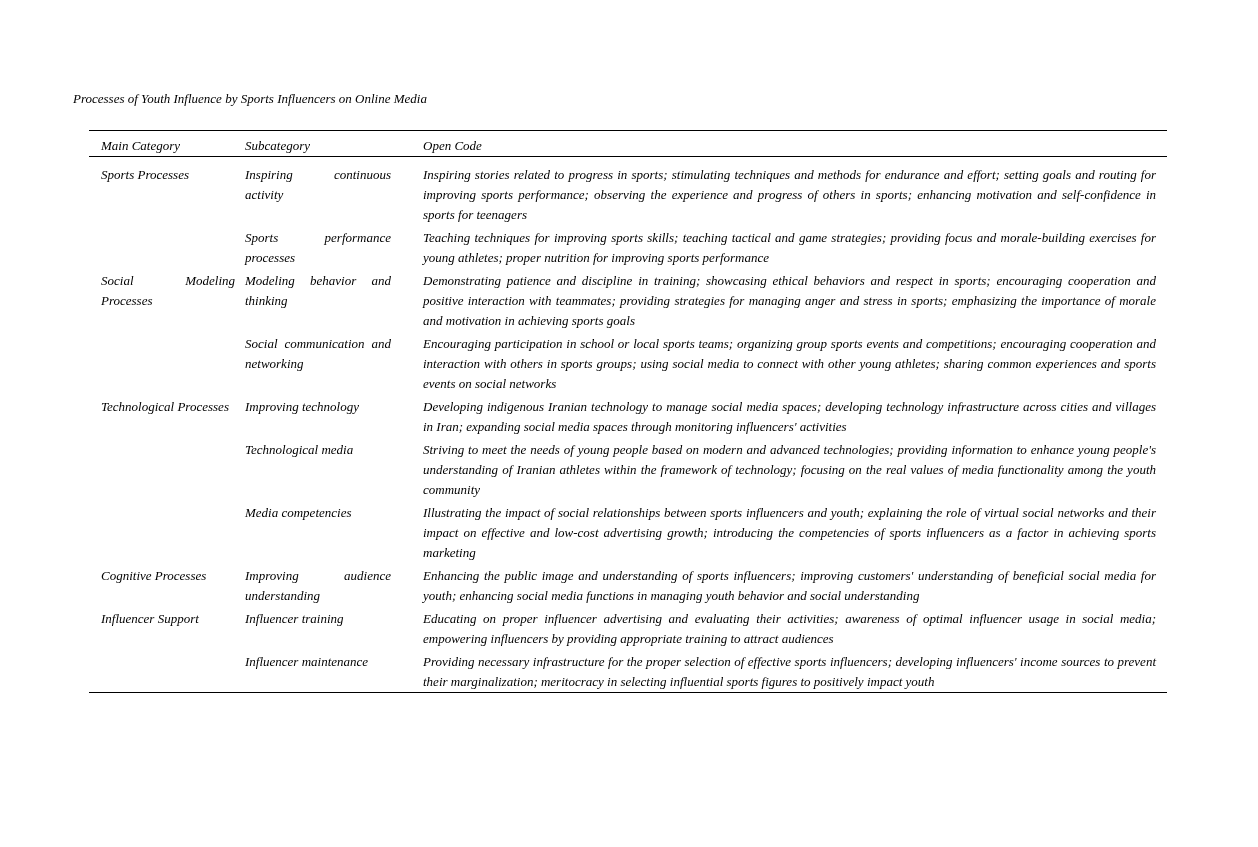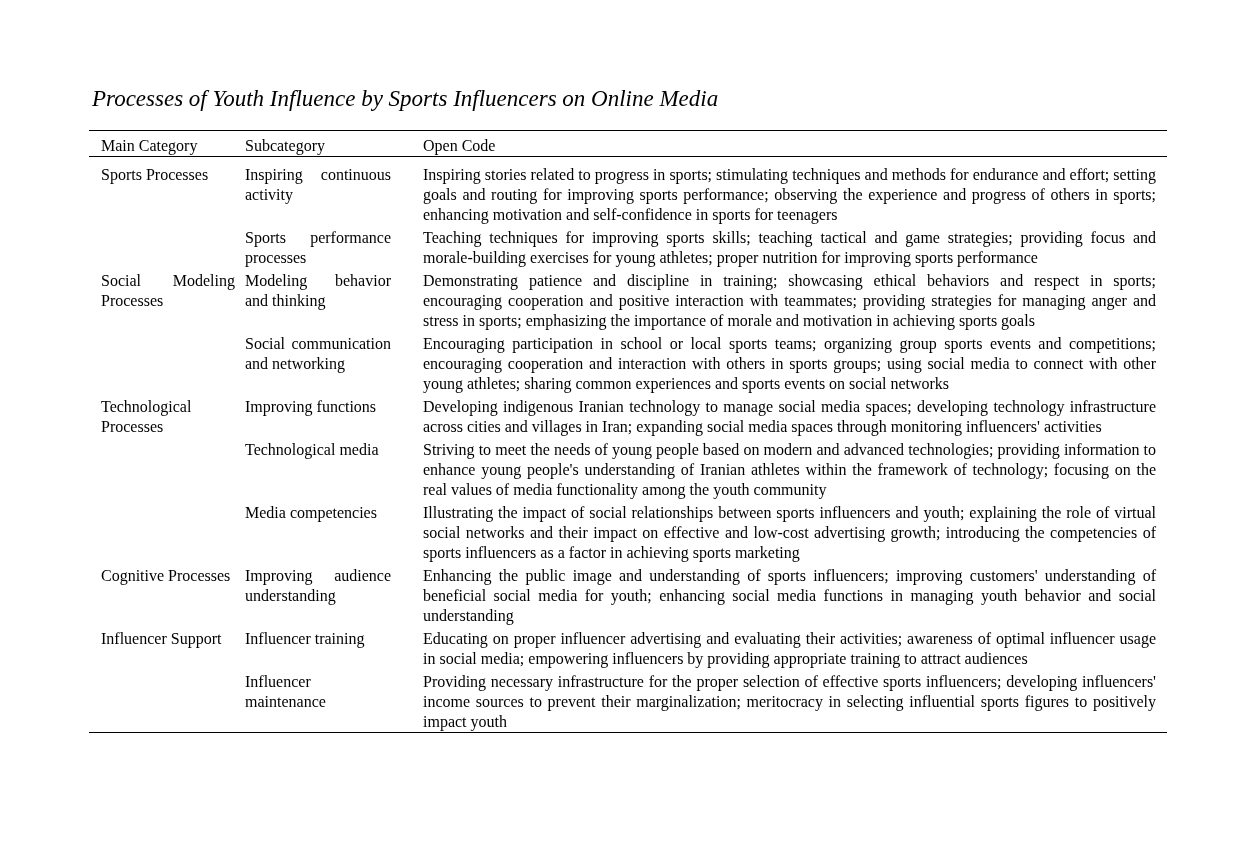--- a/index.html
+++ b/index.html
@@ -10,35 +10,36 @@
     body {
       width: 1258px;
       height: 847px;
       position: relative;
       font-family: "Liberation Serif", "DejaVu Serif", serif;
       color: #000000;
       overflow: hidden;
     }
     .caption {
       position: absolute;
-      left: 92px;
+      left: 73px;
       top: 88px;
       font-style: italic;
-      font-size: 23px;
+      font-size: 13px;
       line-height: 22px;
       white-space: nowrap;
     }
     .table {
       position: absolute;
       left: 89px;
       top: 130px;
       width: 1078px;
       border-collapse: collapse;
-      font-size: 16px;
+      font-size: 13px;
       line-height: 20px;
+      font-style: italic;
     }
     .table thead tr {
       border-top: 1.3px solid #000;
       border-bottom: 1.3px solid #000;
     }
     .table tbody tr:last-child {
       border-bottom: 1.3px solid #000;
     }
     .table th {
       font-weight: normal;
@@ -119,21 +120,21 @@
         </td>
       <td class="c-open">
           <span class="cell-text">Encouraging participation in school or local sports teams; organizing group sports events and competitions; encouraging cooperation and interaction with others in sports groups; using social media to connect with other young athletes; sharing common experiences and sports events on social networks</span>
         </td>
     </tr>
     <tr class="row-gap">
       <td class="c-main">
           <span class="cell-text">Technological Processes</span>
         </td>
       <td class="c-sub">
-          <span class="cell-text">Improving functions</span>
+          <span class="cell-text">Improving technology</span>
         </td>
       <td class="c-open">
           <span class="cell-text">Developing indigenous Iranian technology to manage social media spaces; developing technology infrastructure across cities and villages in Iran; expanding social media spaces through monitoring influencers' activities</span>
         </td>
     </tr>
     <tr class="row-gap">
       <td class="c-main">
           <span class="cell-text"></span>
         </td>
       <td class="c-sub">

